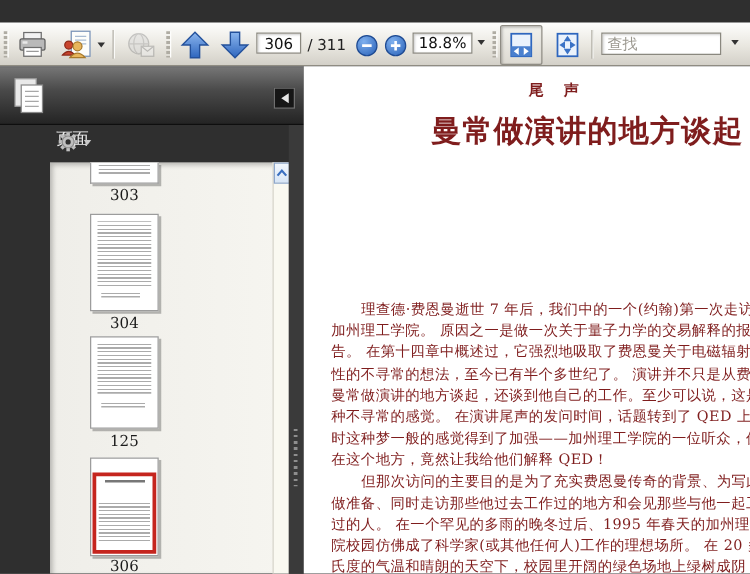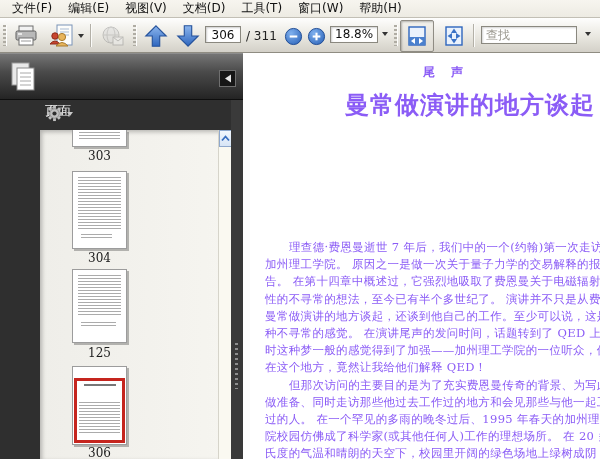--- a/index.html
+++ b/index.html
@@ -98,42 +98,33 @@
   }
   .view-rect{position:absolute;left:1px;right:1px;top:11px;bottom:1px;border:3px solid #C5251E;}
   .splitter{position:absolute;left:231px;top:47px;width:12px;height:359px;background:#3A3A3A;cursor:col-resize;}
   .splitter-grip{
     position:absolute;left:4px;top:243px;width:3px;height:46px;
     background:repeating-linear-gradient(180deg,#8E8E8E 0 2px,transparent 2px 5px);
   }
   
   .doc-page{
     position:absolute;left:243px;top:53px;width:357px;height:406px;background:#FFFFFF;
-    font-family:"DejaVu Serif","Liberation Serif",serif;color:#8b5cf6;
+    font-family:"DejaVu Serif","Liberation Serif",serif;color:#7f1d1d;
   }
   .doc-chapter{position:absolute;left:180px;top:11px;font-size:12px;font-weight:bold;letter-spacing:2px;}
   .doc-title{position:absolute;left:102px;top:36px;font-size:24px;font-weight:bold;letter-spacing:1px;white-space:nowrap;}
   .doc-body{position:absolute;left:22px;top:186px;width:333px;font-size:11.5px;line-height:17.2px;letter-spacing:0.35px;}
   .doc-line{white-space:nowrap;}
   .doc-line.indent{padding-left:24px;}
 </style>
 </head>
 <body>
 
 <div id="app">
 
-  <div class="menubar">
-    <span class="menu-item">文件(F)</span>
-    <span class="menu-item">编辑(E)</span>
-    <span class="menu-item">视图(V)</span>
-    <span class="menu-item">文档(D)</span>
-    <span class="menu-item">工具(T)</span>
-    <span class="menu-item">窗口(W)</span>
-    <span class="menu-item">帮助(H)</span>
-  </div>
 
   <div class="toolbar">
     <div class="grip" style="left:3px"></div>
 
     <div class="tb-btn" style="left:9px;width:32px">
       <svg width="24" height="22" viewBox="0 0 24 22">
         <rect x="5" y="1" width="14" height="6" fill="#F2F2F2" stroke="#6E6E6E"></rect>
         <rect x="2" y="6" width="20" height="9" rx="1.5" fill="#B9B9B9" stroke="#5E5E5E"></rect>
         <rect x="4" y="8" width="4" height="2" fill="#E8E8E8"></rect>
         <rect x="5" y="13" width="14" height="7" fill="#FFFFFF" stroke="#6E6E6E"></rect>

